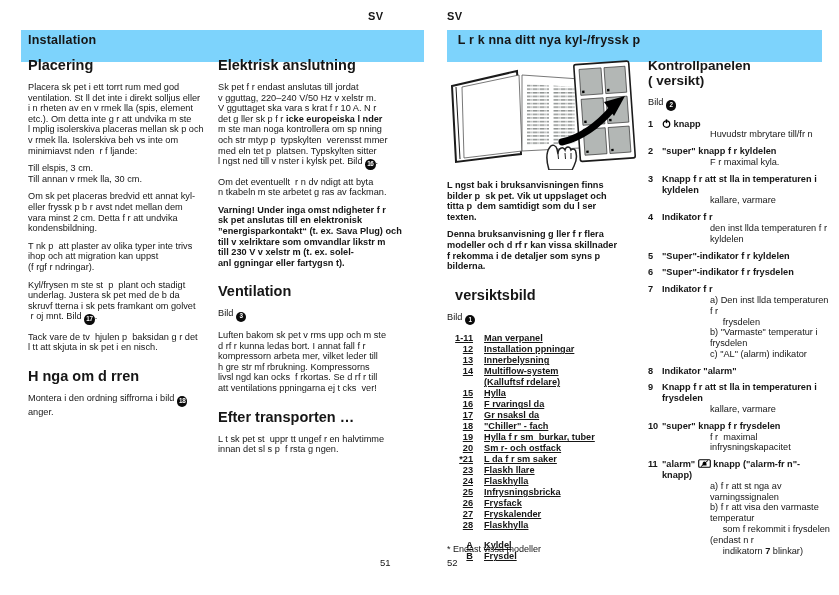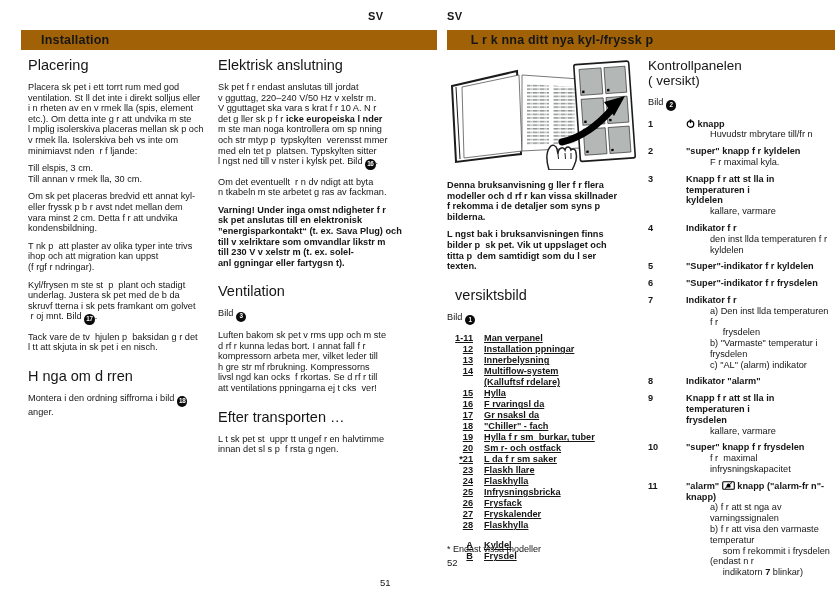--- a/index.html
+++ b/index.html
@@ -5,44 +5,44 @@
   html,body{margin:0;padding:0;}
   body{
     width:839px;height:595px;position:relative;overflow:hidden;
     background:#ffffff;color:#161616;
     font-family:"Liberation Sans", sans-serif;
     -webkit-font-smoothing:antialiased;
   }
   .abs{position:absolute;}
   .sv{font-weight:700;font-size:11px;letter-spacing:.3px;}
   .bar{
-    background:#a16207;height:20px;line-height:20px;
-    font-weight:700;font-size:12.5px;padding-left:20px;letter-spacing:.2px;
+    background:#7dd3fc;height:32px;line-height:20px;
+    font-weight:700;font-size:12.5px;padding-left:7px;letter-spacing:.2px;
     white-space:pre;
   }
-  .h2{font-weight:400;font-size:14.5px;line-height:15px;margin:0 0 9px;white-space:pre-wrap;}
+  .h2{font-weight:700;font-size:14.5px;line-height:15px;margin:0 0 9px;white-space:pre-wrap;}
   .h2.sp{margin-top:16px;}
   .para{font-size:9.2px;line-height:10.6px;margin:4px 0 7px;white-space:pre-wrap;}
   .b{font-weight:700;}
   .circ{
     display:inline-flex;align-items:center;justify-content:center;
     width:10.5px;height:10.5px;border-radius:50%;background:#0b0b0b;color:#fff;
     font-size:6.3px;font-weight:700;letter-spacing:-.4px;vertical-align:-2px;
   }
   .bildline{font-size:9.2px;line-height:10.6px;margin:0 0 8px;}
   
   .ov-row{display:flex;font-size:9.2px;line-height:11px;font-weight:700;text-decoration:underline;}
   .ov-row.gap{margin-top:9px;}
   .ov-num{flex:none;width:26px;text-align:right;}
   .ov-lbl{margin-left:11px;white-space:pre-wrap;}
   
   .kp-item{display:flex;font-size:9.2px;line-height:10.8px;margin:0 0 6px;}
   .kp-num{flex:none;width:14px;font-weight:700;}
   .kp-body{flex:1;}
-  .kp-title{font-weight:700;white-space:pre-wrap;margin-left:24px;}
+  .kp-title{font-weight:700;white-space:pre-wrap;}
   .kp-desc{white-space:pre-wrap;padding-left:48px;}
   .pagenum{font-size:9.5px;}
   .footnote{font-size:9px;}
   .icon-inline{display:inline-block;vertical-align:-1px;}
 </style>
 </head>
 <body>
 
 <div class="abs sv" style="left:368px;top:10px;">SV</div>
 
@@ -101,21 +101,21 @@
 d rf r kunna ledas bort. I annat fall f r
 kompressorn arbeta mer, vilket leder till
 h gre str mf rbrukning. Kompressorns
 livsl ngd kan ocks  f rkortas. Se d rf r till
 att ventilations ppningarna ej t cks  ver!</p>
   <div class="h2 sp">Efter transporten …</div>
   <p class="para">L t sk pet st  uppr tt ungef r en halvtimme
 innan det sl s p  f rsta g ngen.</p>
 </div>
 
-<div class="abs pagenum" style="left:380px;top:577px;">51</div>
+<div class="abs pagenum" style="left:380px;top:557px;">51</div>
 
 <div class="abs sv" style="left:447px;top:10px;">SV</div>
 
 <div class="abs bar" style="left:447px;top:30px;width:368px;"> L r k nna ditt nya kyl-/fryssk p</div>
 
 <div class="abs" style="left:449px;top:56px;width:188px;height:114px;">
   <svg width="188" height="114" viewBox="0 0 188 114">
     <defs>
       <pattern id="tp" width="7" height="3.6" patternUnits="userSpaceOnUse">
         <rect width="4.6" height="1.5" fill="#8f9392"></rect>
@@ -154,28 +154,28 @@
     <g>
       <path d="M100,114 C97,104 97,96 101,91 C103,88 107,89 108,93 L109,98 C109,92 114,90 116,94 C117,90 121,90 122,94 C124,92 127,93 127,97 C128,101 127,106 125,110 L123,114 Z" fill="#ffffff" stroke="#222" stroke-width="1.5"></path>
       <line x1="109" y1="98" x2="109.5" y2="103" stroke="#222" stroke-width="1"></line>
       <line x1="116" y1="97" x2="116.5" y2="103" stroke="#222" stroke-width="1"></line>
       <line x1="122" y1="97" x2="122" y2="103" stroke="#222" stroke-width="1"></line>
     </g>
   </svg>
 </div>
 
 <div class="abs" style="left:447px;top:176px;width:192px;">
+  <p class="para b">L ngst bak i bruksanvisningen finns
+bilder p  sk pet. Vik ut uppslaget och
+titta p  dem samtidigt som du l ser
+texten.</p>
   <p class="para b">Denna bruksanvisning g ller f r flera
 modeller och d rf r kan vissa skillnader
 f rekomma i de detaljer som syns p
 bilderna.</p>
-  <p class="para b">L ngst bak i bruksanvisningen finns
-bilder p  sk pet. Vik ut uppslaget och
-titta p  dem samtidigt som du l ser
-texten.</p>
   <div class="h2 sp">  versiktsbild</div>
   <p class="bildline"><span>Bild </span><span class="circ">1</span></p>
 
   <div>
     <div class="ov-row">
         <span class="ov-num">1-11</span>
         <span class="ov-lbl">Man verpanel</span>
       </div>
     <div class="ov-row">
         <span class="ov-num">12</span>

